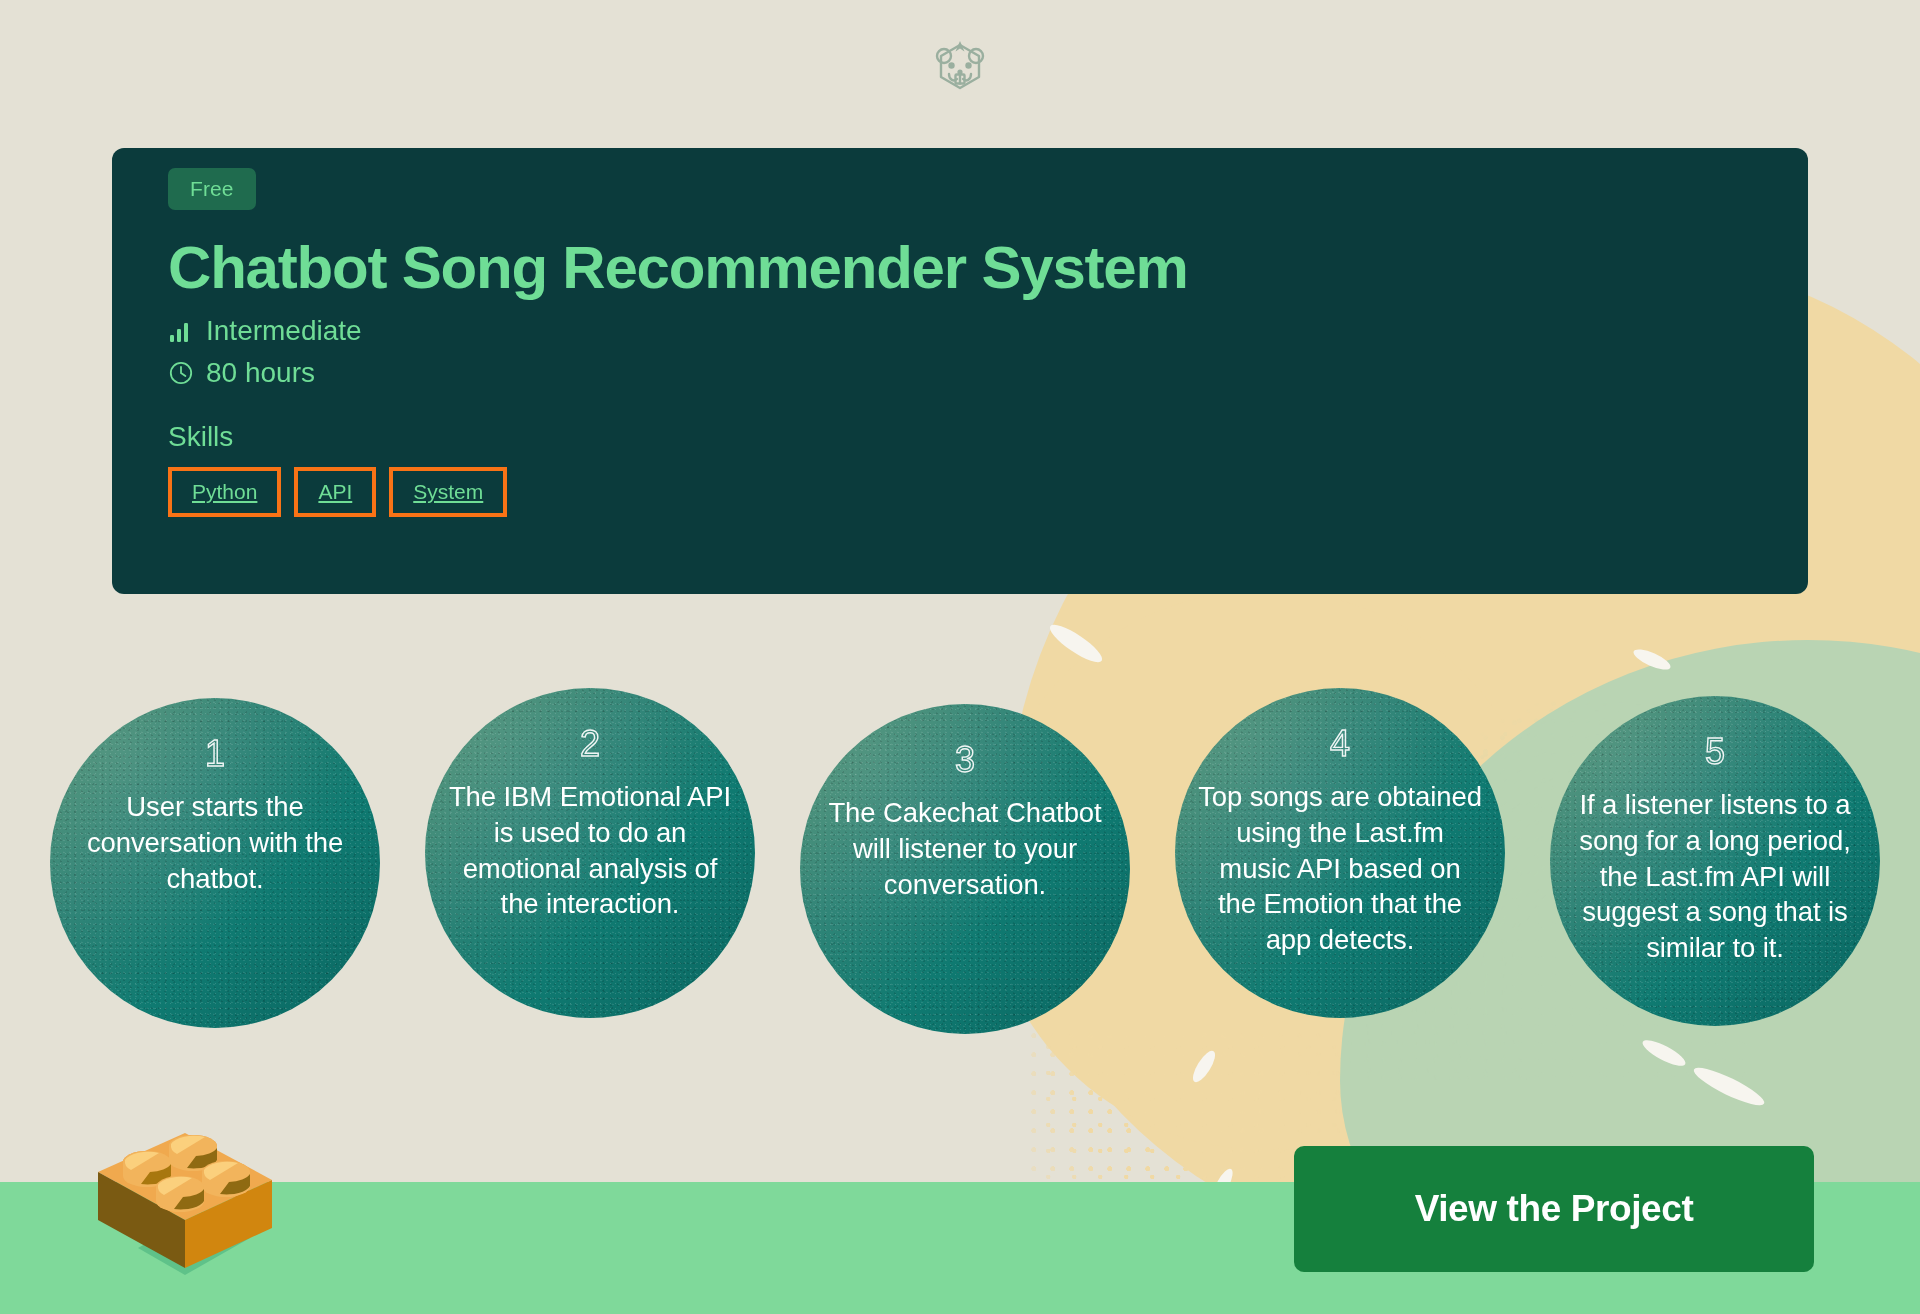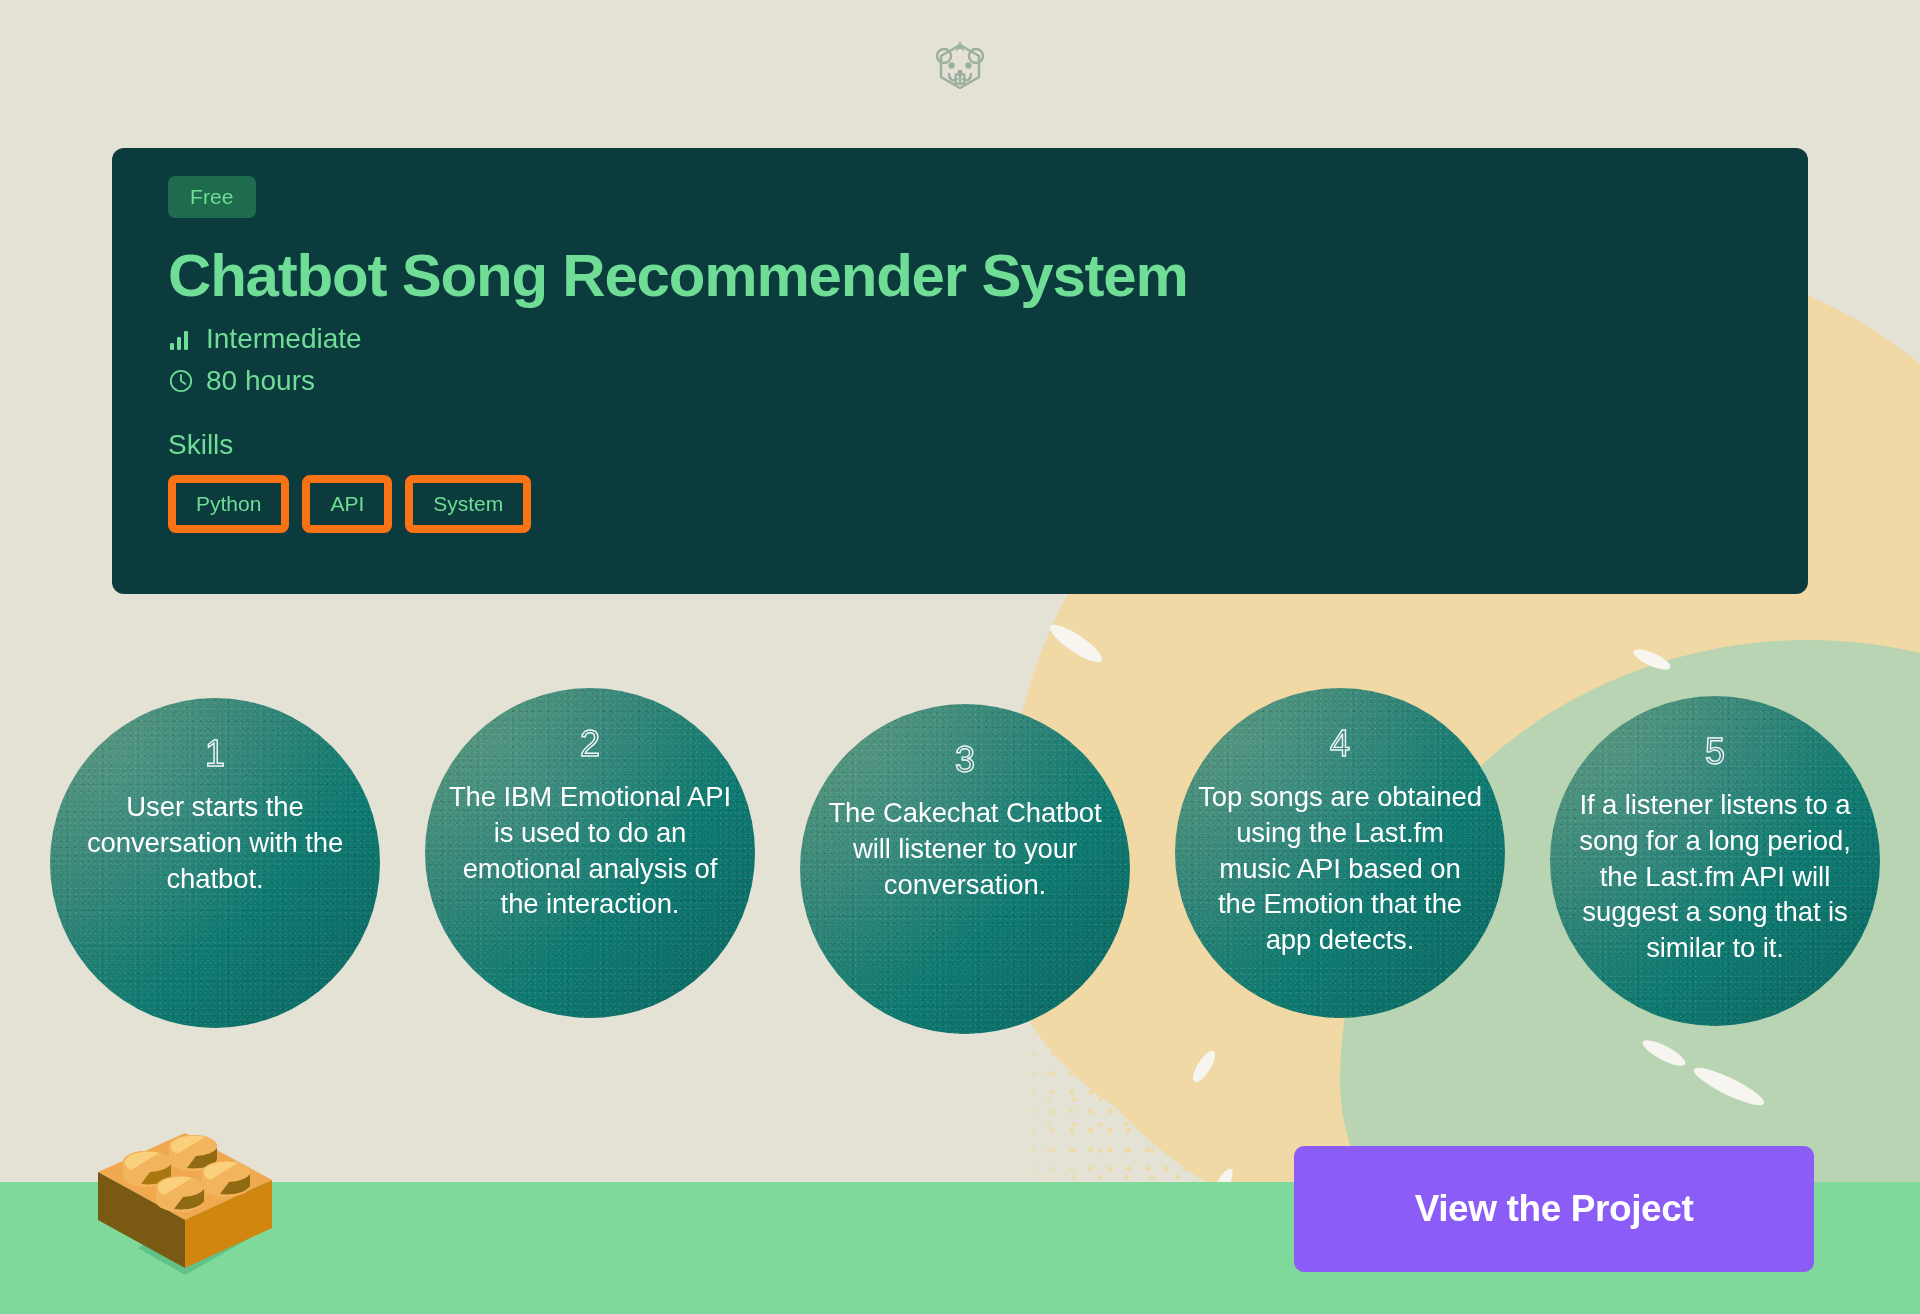--- a/index.html
+++ b/index.html
@@ -108,21 +108,21 @@
 
   
   .hero {
     position: absolute;
     left: 112px;
     top: 148px;
     width: 1696px;
     height: 446px;
     background: #0b3b3c;
     border-radius: 12px;
-    padding: 28px 56px;
+    padding: 20px 56px;
   }
   .badge {
     display: inline-block;
     background: #1f6b4e;
     color: #6fdd96;
     font-size: 21px;
     font-weight: 500;
     letter-spacing: .1px;
     padding: 9px 22px;
     border-radius: 7px;
@@ -153,27 +153,28 @@
     color: #6fdd96;
     font-size: 28px;
     font-weight: 500;
   }
   .chips {
     display: flex;
     gap: 13px;
     margin-top: 14px;
   }
   .chip {
-    border: 8px solid #f97316;
-    color: #6fdd96;
-    border-radius: 8px;
+    border: 4px solid #f97316;
+    color: #6fdd96;
+    border-radius: 0;
     font-size: 21px;
     font-weight: 400;
     padding: 9px 20px;
     background: transparent;
+    text-decoration: underline;
   }
 
   
   .steps {
     position: absolute;
     left: 50px;
     top: 688px;
     width: 1830px;
     display: flex;
     justify-content: space-between;
@@ -238,21 +239,21 @@
   
   .lego { position: absolute; left: 90px; top: 1120px; width: 190px; height: 175px; }
 
   
   .cta {
     position: absolute;
     left: 1294px;
     top: 1146px;
     width: 520px;
     height: 126px;
-    background: #8b5cf6;
+    background: #15803d;
     border-radius: 10px;
     color: #ffffff;
     font-size: 37px;
     font-weight: 700;
     letter-spacing: -.4px;
     display: flex;
     align-items: center;
     justify-content: center;
     border: none;
     cursor: pointer;

